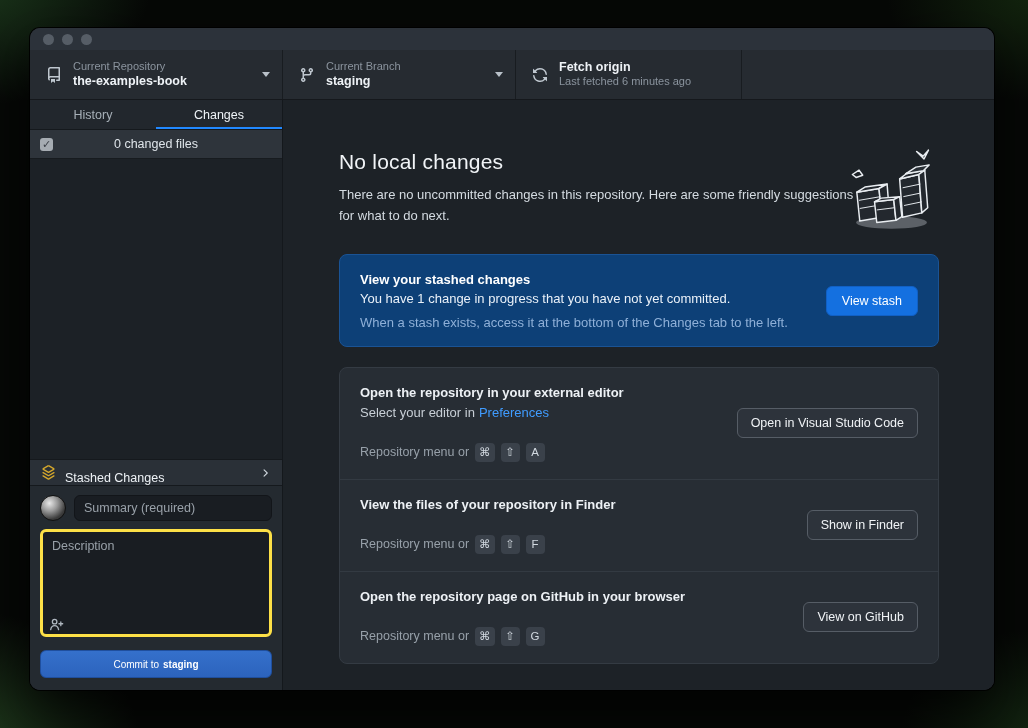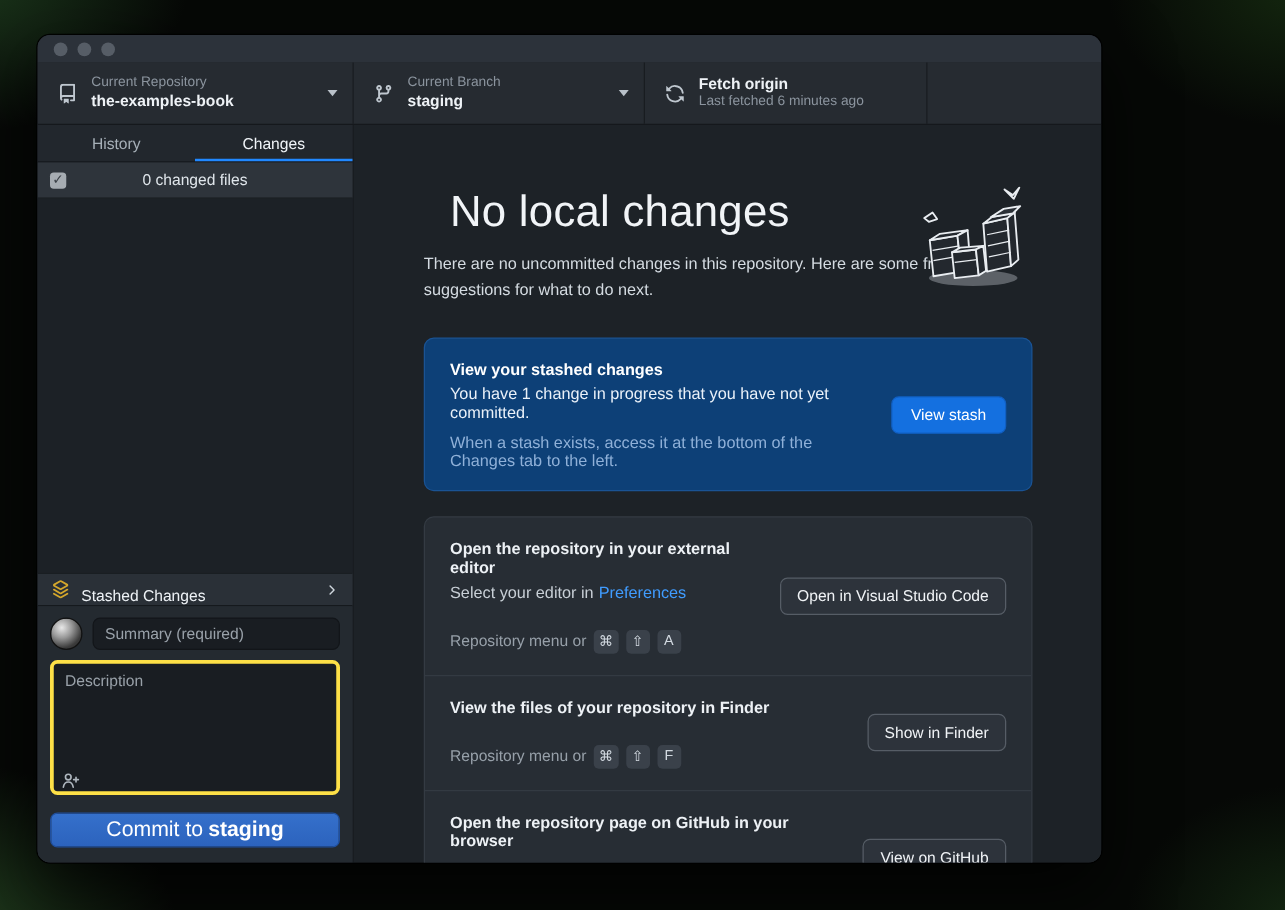--- a/index.html
+++ b/index.html
@@ -12,21 +12,21 @@
   .stage {
     position:relative; width:1028px; height:728px;
     background:
       radial-gradient(260px 180px at -30px -20px, #1d3a1d 0%, rgba(10,14,10,0) 70%),
       radial-gradient(220px 160px at 1040px -10px, #14270f 0%, rgba(10,14,10,0) 70%),
       radial-gradient(260px 200px at -40px 750px, #22401f 0%, rgba(10,14,10,0) 70%),
       radial-gradient(200px 160px at 1040px 740px, #132711 0%, rgba(10,14,10,0) 70%),
       #060806;
   }
   .window {
-    position:absolute; left:30px; top:28px; width:851px; height:662px;
+    position:absolute; left:30px; top:28px; width:964px; height:662px;
     border-radius:10px; overflow:hidden;
     background:#1d2228;
     box-shadow:0 22px 55px rgba(0,0,0,.75), 0 0 0 1px rgba(0,0,0,.9), inset 0 0 0 1px rgba(255,255,255,.05);
     display:flex; flex-direction:column;
   }
   
   .titlebar {
     height:22px; flex:0 0 22px; background:#2c323a;
     display:flex; align-items:center; padding-left:13px; gap:8px;
   }
@@ -73,27 +73,27 @@
   }
   .text-input::placeholder, textarea::placeholder { color:#99a1a9; opacity:1; }
   .desc-wrap { position:relative; margin-top:8px; }
   textarea.desc {
     width:100%; height:108px; background:#191d22; border:3px solid #fde047; border-radius:6px;
     color:#eab308; font-size:12.5px; padding:7px 9px; resize:none; outline:none; font-family:inherit;
   }
   .coauthor { position:absolute; left:9px; bottom:9px; cursor:pointer; }
   .commit-btn {
     margin-top:9px; height:28px; border-radius:6px; border:1px solid #1f4f9e;
-    background:linear-gradient(#3570cb,#2c63bd); color:#fff; font-size:17px;
+    background:linear-gradient(#3570cb,#2c63bd); color:#fff; font-size:10px;
     display:flex; align-items:center; justify-content:center; cursor:pointer; font-family:inherit;
   }
   .commit-btn .branch-b { font-weight:bold; margin-left:4px; }
   
   .main { flex:1; background:#1d2227; padding:50px 55px 0 56px; position:relative; min-width:0; }
-  .main h1 { font-size:35px; font-weight:400; color:#f1f4f7; letter-spacing:.2px;margin-left:21px; }
+  .main h1 { font-size:21px; font-weight:400; color:#f1f4f7; letter-spacing:.2px; }
   .main .subtitle { margin-top:11px; font-size:13px; line-height:1.6; color:#d4dbe1; max-width:522px; }
   .hero-illo { position:absolute; right:53px; top:42px; }
   
   .stash-card {
     margin-top:27px; background:#0d4077; border:1px solid #1a5394; border-radius:8px;
     padding:17px 20px 16px; display:flex; align-items:center; gap:16px;
   }
   .stash-card .txt { flex:1; min-width:0; }
   .stash-card .t { font-size:13px; font-weight:bold; color:#fff; }
   .stash-card .l1 { font-size:13px; color:#eaf1f9; margin-top:4px; }

